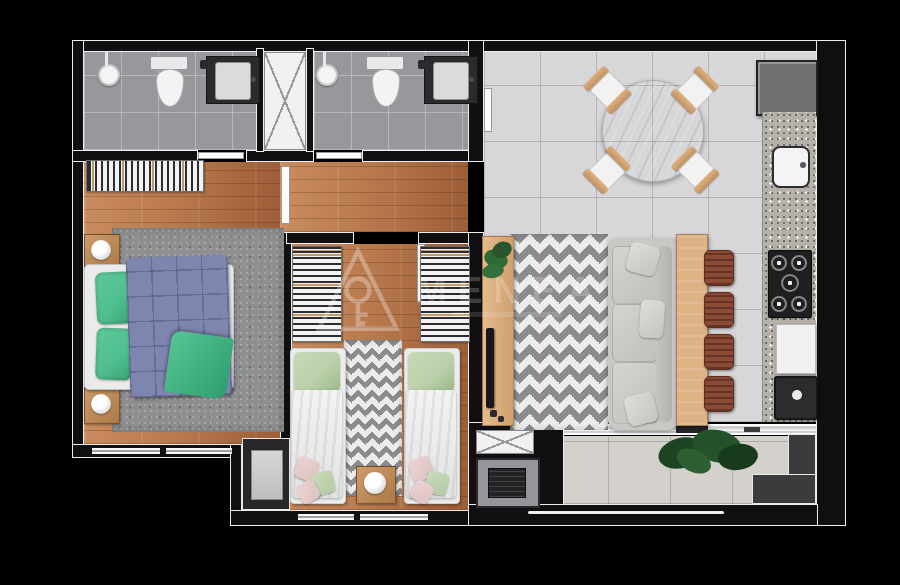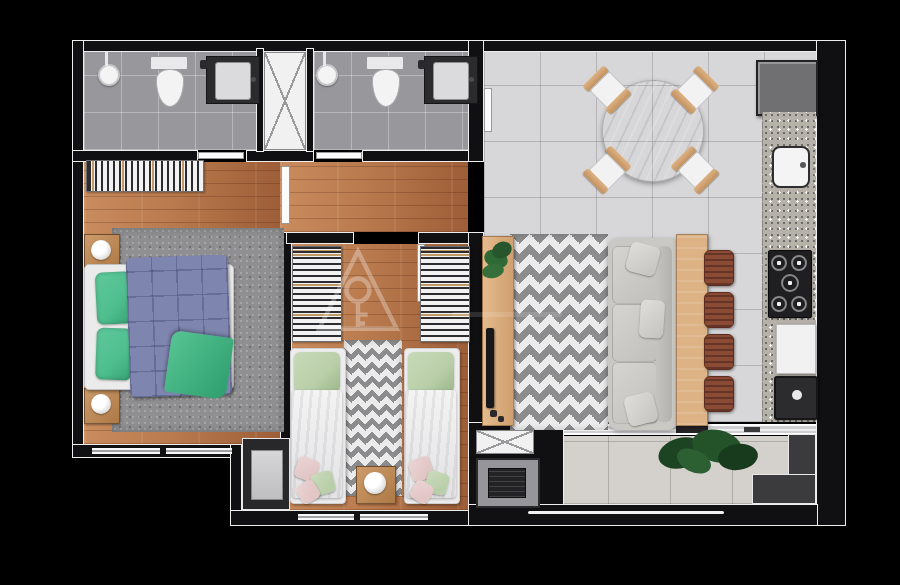--- a/index.html
+++ b/index.html
@@ -310,15 +310,16 @@
     <div class="leaf" style="left:28px;top:26px;width:36px;height:22px;background:#2c5f31;transform:rotate(25deg);"></div>
   </div>
   <div class="bench" style="left:788px;top:434px;width:26px;height:66px;"></div>
   <div class="bench" style="left:752px;top:474px;width:62px;height:28px;"></div>
 
   <svg class="wm-logo" style="left:314px;top:246px;width:88px;height:88px;" viewBox="0 0 100 100">
     <path d="M50 6 L6 94 H94 Z" fill="none" stroke="#ffffff" stroke-width="5"></path>
     <circle cx="50" cy="50" r="13" fill="none" stroke="#ffffff" stroke-width="5"></circle>
     <path d="M50 63 V94 M50 78 h11 M50 88 h8" fill="none" stroke="#ffffff" stroke-width="5"></path>
   </svg>
+  <div class="wm-text" style="left:416px;top:270px;">MENEA</div>
   <div class="wm-sub" style="left:452px;top:312px;width:110px;"></div>
 
 </div>
 
 </body></html>

